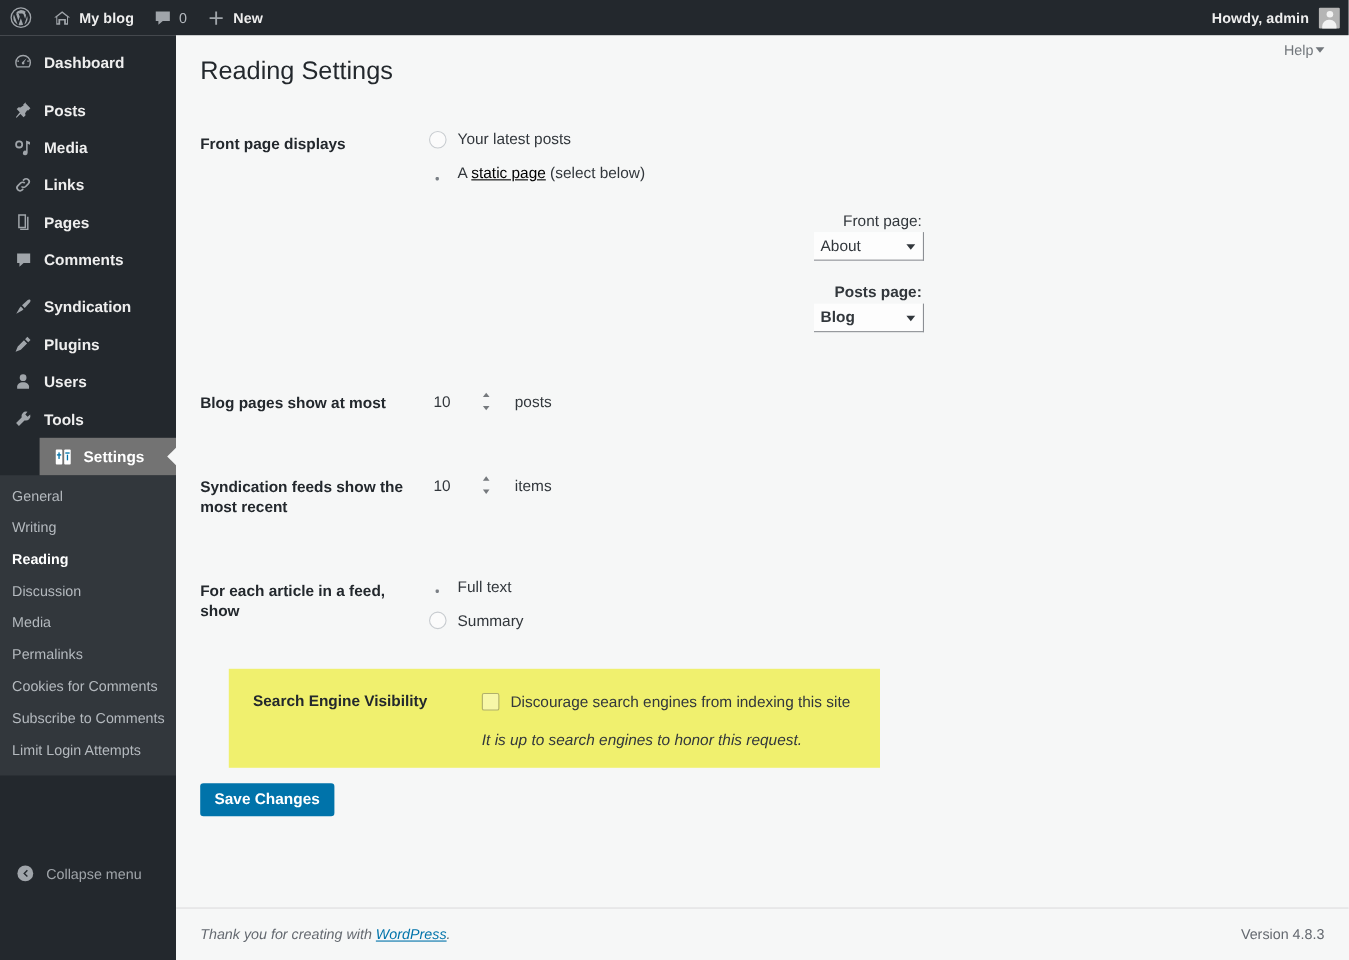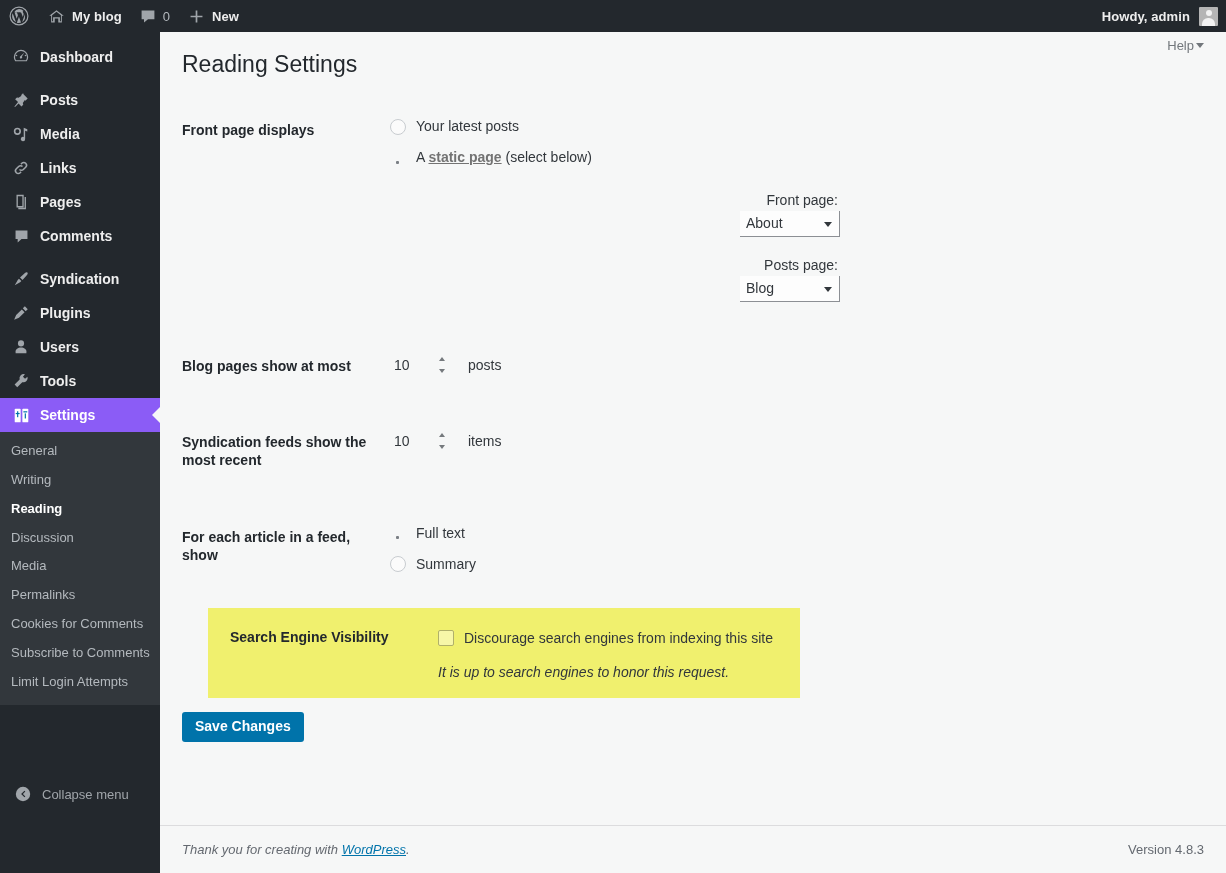--- a/index.html
+++ b/index.html
@@ -64,21 +64,21 @@
     color: #eee; text-decoration: none;
     font-weight: 600; position: relative;
     cursor: pointer;
   }
   .menu-item .mi-icon {
     width: 20px; height: 20px; margin-right: 9px;
     display: inline-flex; align-items: center; justify-content: center;
     color: #a0a5aa; flex: 0 0 auto;
   }
   .menu-item.current {
-    background: #8b5cf6; color: #fff;
+    background: #737373; color: #fff; margin-left: 36px;
   }
   .menu-item.current .mi-icon { color: #fff; }
   .menu-item.current::after {
     content: ""; position: absolute; right: 0; top: 50%;
     margin-top: -8px;
     border-style: solid; border-width: 8px;
     border-color: transparent #f6f7f7 transparent transparent;
   }
   .menu-sep { height: 9px; }
 
@@ -151,25 +151,25 @@
   }
   .radio.sel {
     width: 16px; height: 16px; border: none; background: transparent;
     position: relative;
   }
   .radio.sel::after {
     content: ""; position: absolute; left: 6px; top: 11px;
     width: 3px; height: 3px; background: #7a7f85; border-radius: 1px;
   }
   .opt-label { font-size: 14px; }
-  a.inline-link { color: #737373; text-decoration: underline; font-weight: bold; }
+  a.inline-link { color: #000000; text-decoration: underline; }
 
   .sub-selects { margin-top: 22px; }
   .sel-row { display: flex; align-items: center; margin-bottom: 18px; flex-direction: column; }
-  .sel-row:last-child { margin-bottom: 0; }
+  .sel-row:last-child { margin-bottom: 0; font-weight: bold; }
   .sel-label {
     width: 120px; text-align: right; padding-right: 12px;
     font-size: 14px; color: #32373c;
   }
   .fake-select {
     position: relative; width: 100px; height: 26px;
     background: #fdfdfd; cursor: pointer;
     border: none;
     border-right: 1px solid #8c8f94;
     border-bottom: 1px solid #8c8f94;

